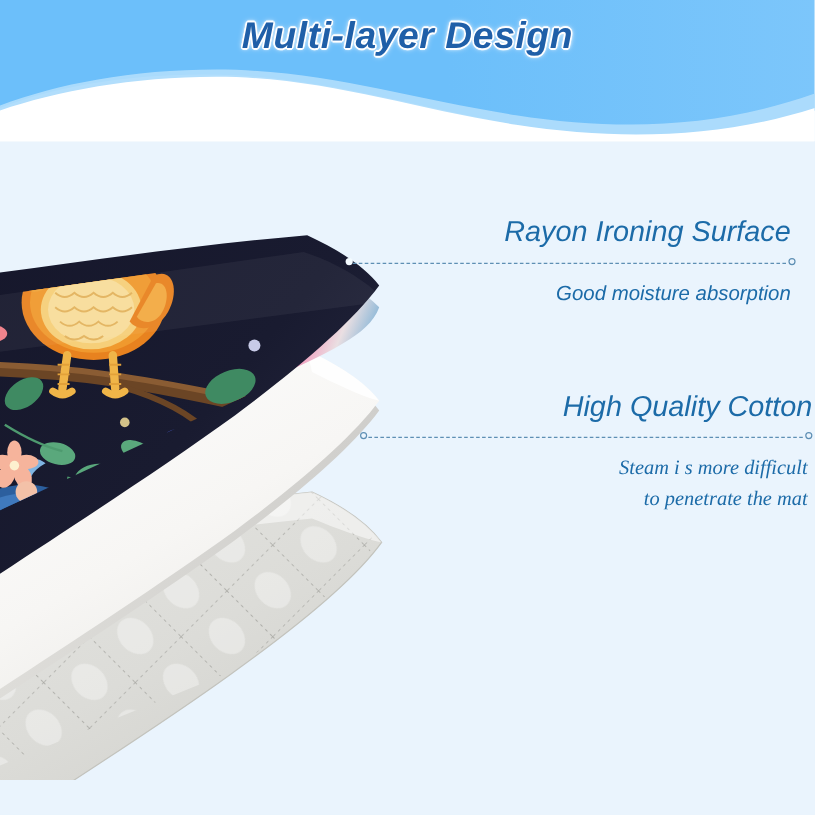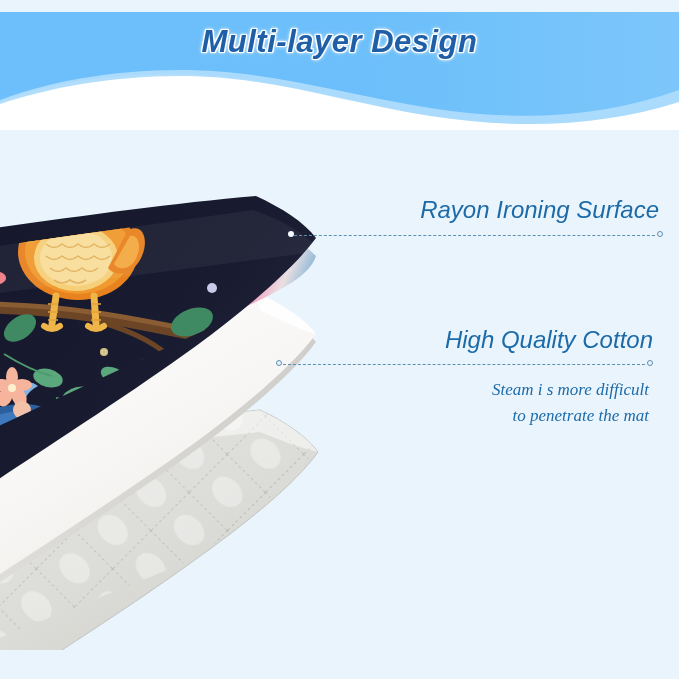--- a/index.html
+++ b/index.html
@@ -4,21 +4,21 @@
 <style>
   html,body{margin:0;padding:0;}
   body{
     width:679px;height:679px;overflow:hidden;
     font-family:"Liberation Sans", sans-serif;
     background:#e9f4fd;
   }
   #stage{position:relative;width:679px;height:679px;overflow:hidden;background:#eaf4fd;}
 
   
-  .header-wrap{position:absolute;left:0;top:12px;width:679px;height:118px;overflow:hidden;}
+  .header-wrap{position:absolute;left:0;top:0;width:679px;height:118px;overflow:hidden;}
   .header-svg{position:absolute;left:0;top:0;}
   .header-title{
     position:absolute;left:0;top:12px;width:679px;text-align:center;
     font-size:31px;font-style:italic;font-weight:bold;
     color:#1f5fa8;letter-spacing:.5px;
     -webkit-text-stroke:0px;
     text-shadow:
       0 0 3px #ffffff, 0 0 3px #ffffff, 0 0 5px #ffffff,
       1.3px 0 0 #ffffff,-1.3px 0 0 #ffffff,0 1.3px 0 #ffffff,0 -1.3px 0 #ffffff,
       1px 1px 0 #ffffff,-1px -1px 0 #ffffff,1px -1px 0 #ffffff,-1px 1px 0 #ffffff;
@@ -45,27 +45,27 @@
   .dot-end{
     position:absolute;top:1.5px;width:6px;height:6px;border-radius:50%;
     border:1.2px solid #5e8fb4;background:#eaf4fd;box-sizing:border-box;
   }
   .dot-start-solid{
     position:absolute;top:1.5px;width:6px;height:6px;border-radius:50%;
     background:#f4fbff;border:0;box-sizing:border-box;
   }
 
   
-  #grp1{left:288px;top:196px;width:375px;}
+  #grp1{left:288px;top:180px;width:375px;}
   #grp1 .label-title{padding-right:4px;}
   #grp1 .dash-row{margin-top:6px;}
   #grp1 .label-sub{margin-top:8px;padding-right:4px;}
 
   
-  #grp2{left:276px;top:326px;width:377px;}
+  #grp2{left:300px;top:326px;width:377px;}
   #grp2 .dash-row{margin-top:5px;}
   #grp2 .label-sub{margin-top:8px;padding-right:4px;font-family:Liberation Serif, serif;}
 
   
   #grp3{left:170px;top:494px;width:493px;}
   #grp3 .dash-row{margin-top:6px;}
   #grp3 .label-sub{margin-top:8px;padding-right:4px;}
 </style>
 </head>
 <body>
@@ -336,20 +336,21 @@
     </svg>
   </div>
 
   <div class="label-group" id="grp1">
     <div class="label-title">Rayon Ironing Surface</div>
     <div class="dash-row">
       <span class="dot-start-solid" style="left:0px;"></span>
       <span class="dash-line" style="left:6px;right:8px;"></span>
       <span class="dot-end" style="right:0px;"></span>
     </div>
+    <div class="label-sub">Good moisture absorption</div>
   </div>
 
   <div class="label-group" id="grp2">
     <div class="label-title">High Quality Cotton</div>
     <div class="dash-row">
       <span class="dot-end" style="left:0px;"></span>
       <span class="dash-line" style="left:7px;right:8px;"></span>
       <span class="dot-end" style="right:0px;"></span>
     </div>
     <div class="label-sub">Steam i s more difficult</div>

